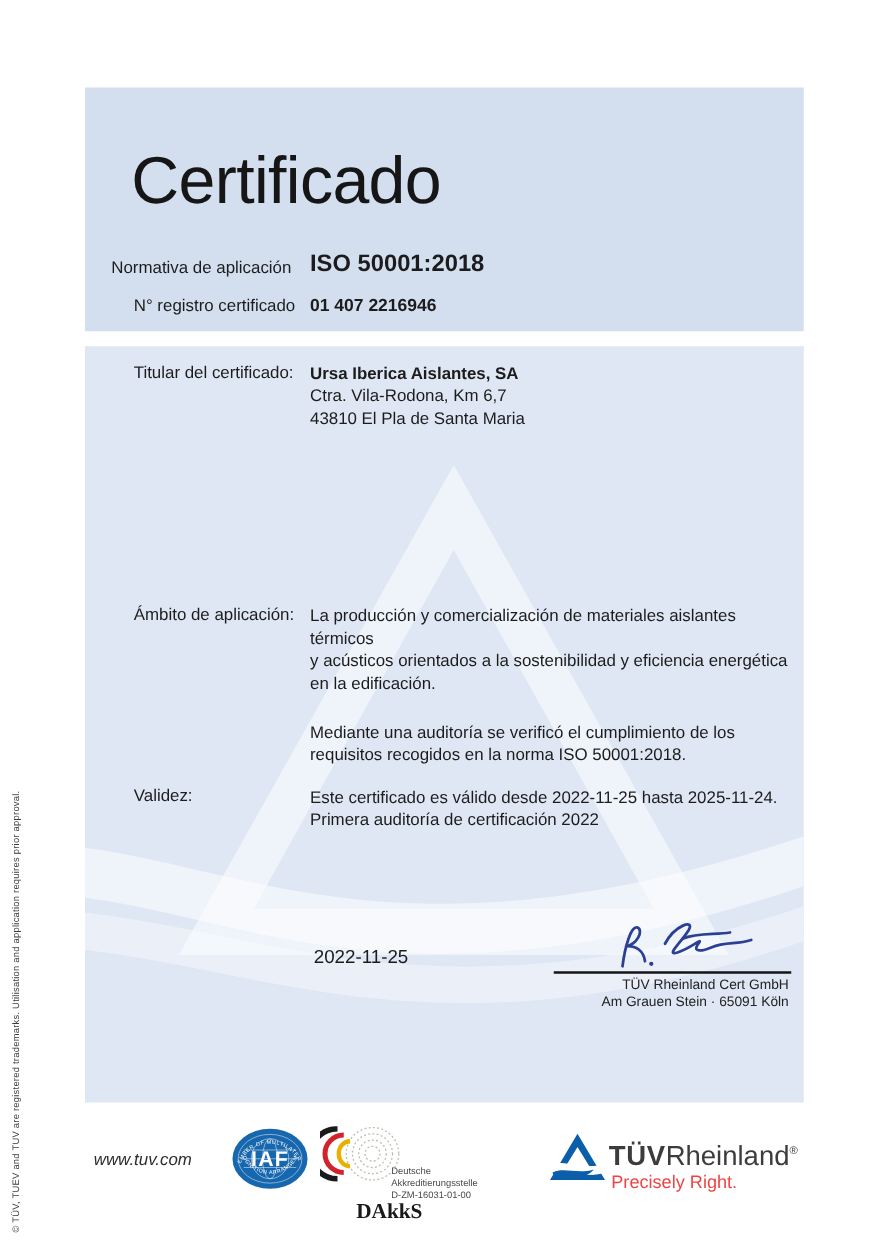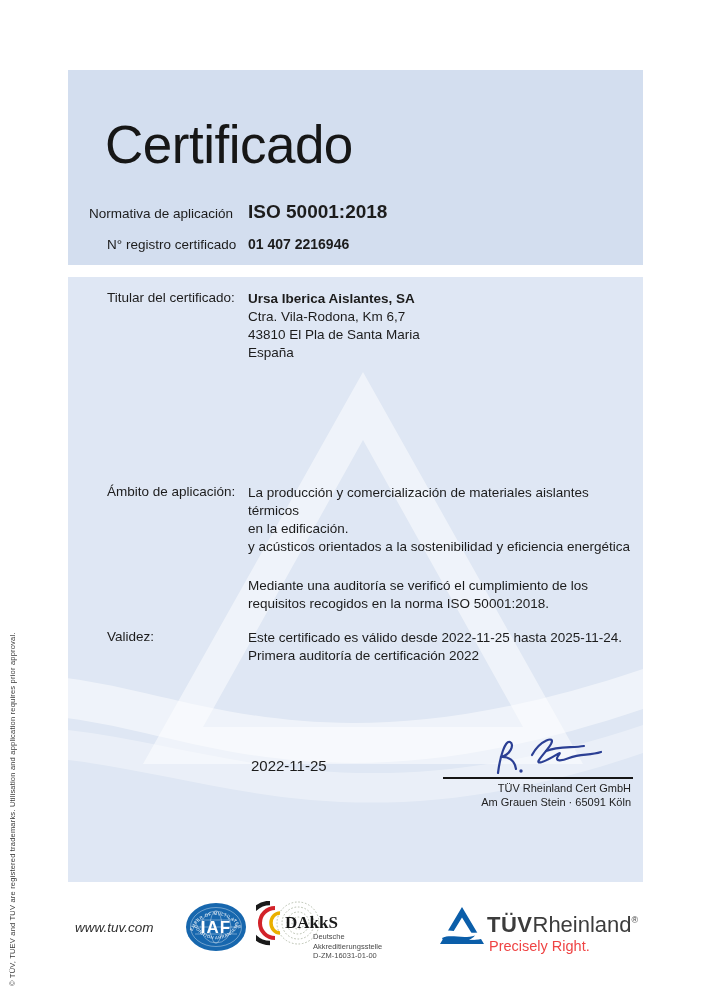--- a/index.html
+++ b/index.html
@@ -38,21 +38,21 @@
 
   .iaf-bg { fill:var(--c-iaf_blue,#1767ae); }
   .iaf-grid { stroke:rgba(255,255,255,0.55); fill:none; stroke-width:0.7; }
   .iaf-abbr { fill:#ffffff; font-weight:bold; font-size:17px; letter-spacing:1px; font-family:"Liberation Sans",sans-serif; }
   .iaf-arc { fill:#ffffff; font-size:4.3px; letter-spacing:0.45px; font-family:"Liberation Sans",sans-serif; }
 
   .dk-black { stroke:#1a1a1a; fill:none; }
   .dk-red   { stroke:var(--c-dakks_red,#d2232a); fill:none; }
   .dk-gold  { stroke:var(--c-dakks_gold,#eab000); fill:none; }
   .dk-ring  { stroke:#b7bfae; fill:none; stroke-width:1; stroke-dasharray:1.6 1.8; }
-  .dakks-name { font-family:"Liberation Serif", serif; font-weight:bold; font-size:17px; color:#191919; }
+  .dakks-name { font-family:"Liberation Serif", serif; font-weight:bold; font-size:17px; color:#191919;margin-top:46px; }
   .dakks-sub { font-size:7.5px; line-height:9.5px; color:#4a4a4a; }
 
   .tuv-blue { fill:var(--c-tuv_blue,#0b5ea9); }
   .brand { font-size:22px; color:#3c3c3c; white-space:nowrap; }
   .brand .b { letter-spacing:0.5px; }
   .brand sup { font-size:9px; vertical-align:9px; }
   .slogan { font-size:14.5px; color:#ef4444; }
 </style>
 </head>
 <body>
@@ -75,28 +75,27 @@
     <path class="wm-fill" fill-rule="evenodd" d="M295,95 L515,487 L75,487 Z M295,163 L455,450 L135,450 Z"></path>
     <path class="wm-fill" d="M-10,400 C130,415 255,500 575,392 L575,432 C255,540 130,455 -10,440 Z"></path>
     <path class="wm-fill2" d="M-10,452 C150,468 285,545 575,448 L575,476 C285,575 150,498 -10,482 Z"></path>
   </svg>
 
   <div class="abs lbl" style="left:39px; top:13px;">Titular del certificado:</div>
   <div class="abs val" style="left:180px; top:13px;">
     <div class="b">Ursa Iberica Aislantes, SA</div>
     <div>Ctra. Vila-Rodona, Km 6,7</div>
     <div>43810 El Pla de Santa Maria</div>
-    <div>España</div>
   </div>
 
   <div class="abs lbl" style="left:39px; top:207px;">Ámbito de aplicación:</div>
   <div class="abs val" style="left:180px; top:207px;">
     <div>La producción y comercialización de materiales aislantes térmicos</div>
+    <div>y acústicos orientados a la sostenibilidad y eficiencia energética</div>
     <div>en la edificación.</div>
-    <div>y acústicos orientados a la sostenibilidad y eficiencia energética</div>
   </div>
 
   <div class="abs val" style="left:180px; top:300px;">
     <div>Mediante una auditoría se verificó el cumplimiento de los</div>
     <div>requisitos recogidos en la norma ISO 50001:2018.</div>
   </div>
 
   <div class="abs lbl" style="left:39px; top:352px;">Validez:</div>
   <div class="abs val" style="left:180px; top:352px;">
     <div>Este certificado es válido desde 2022-11-25 hasta 2025-11-24.</div>

